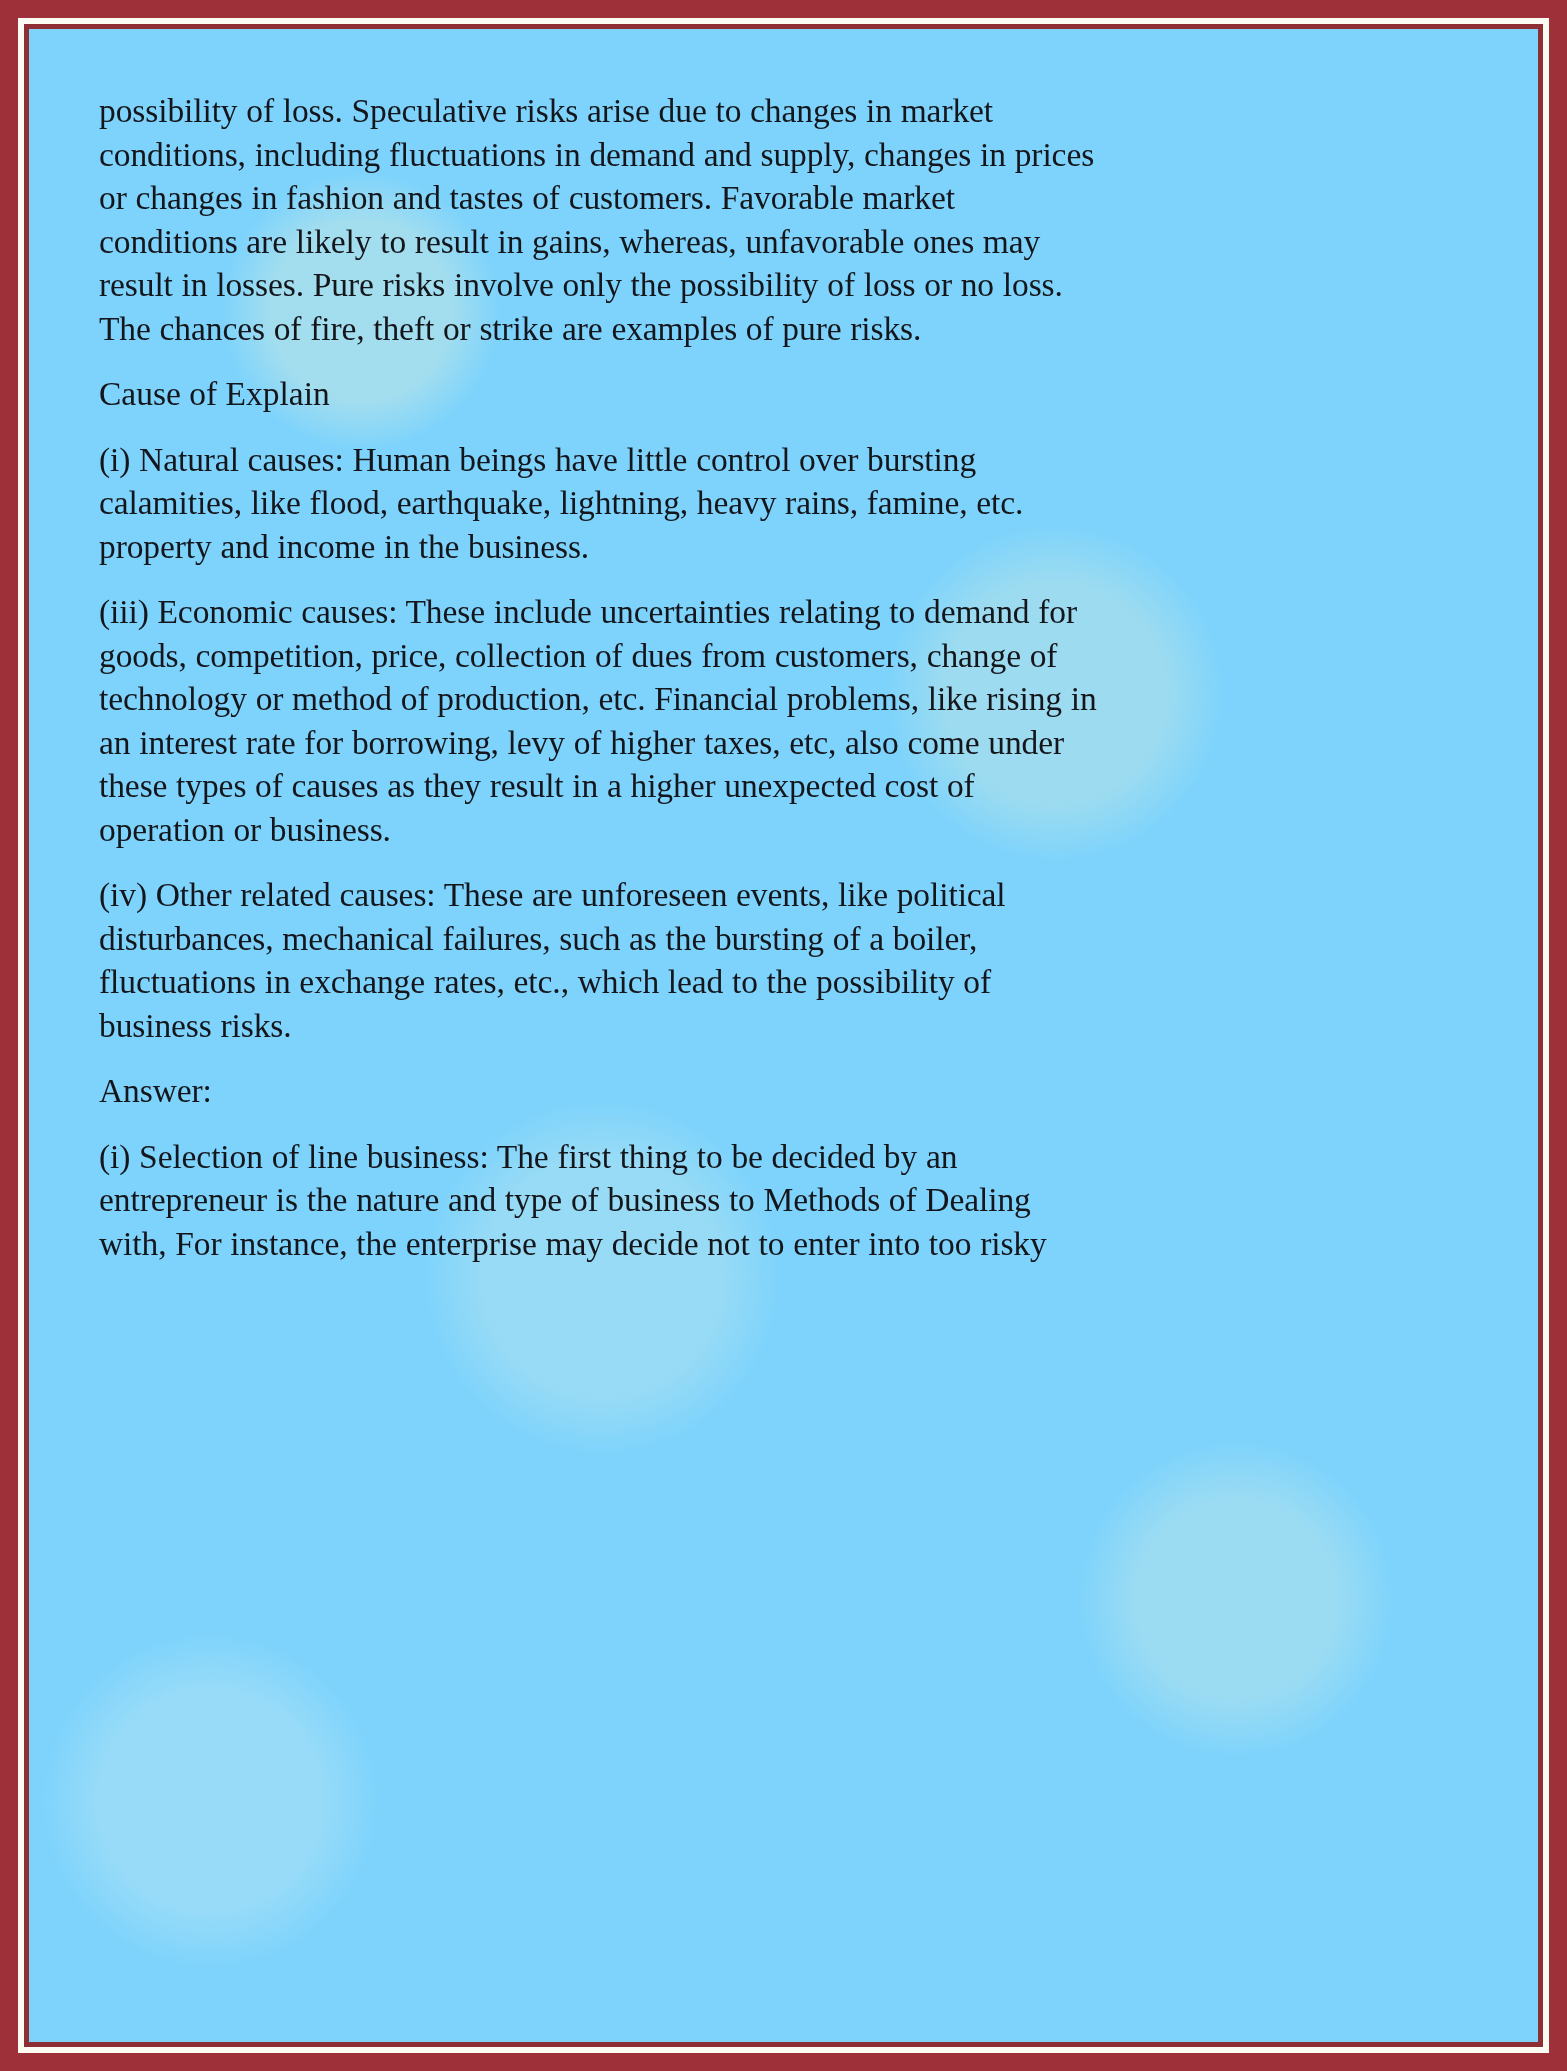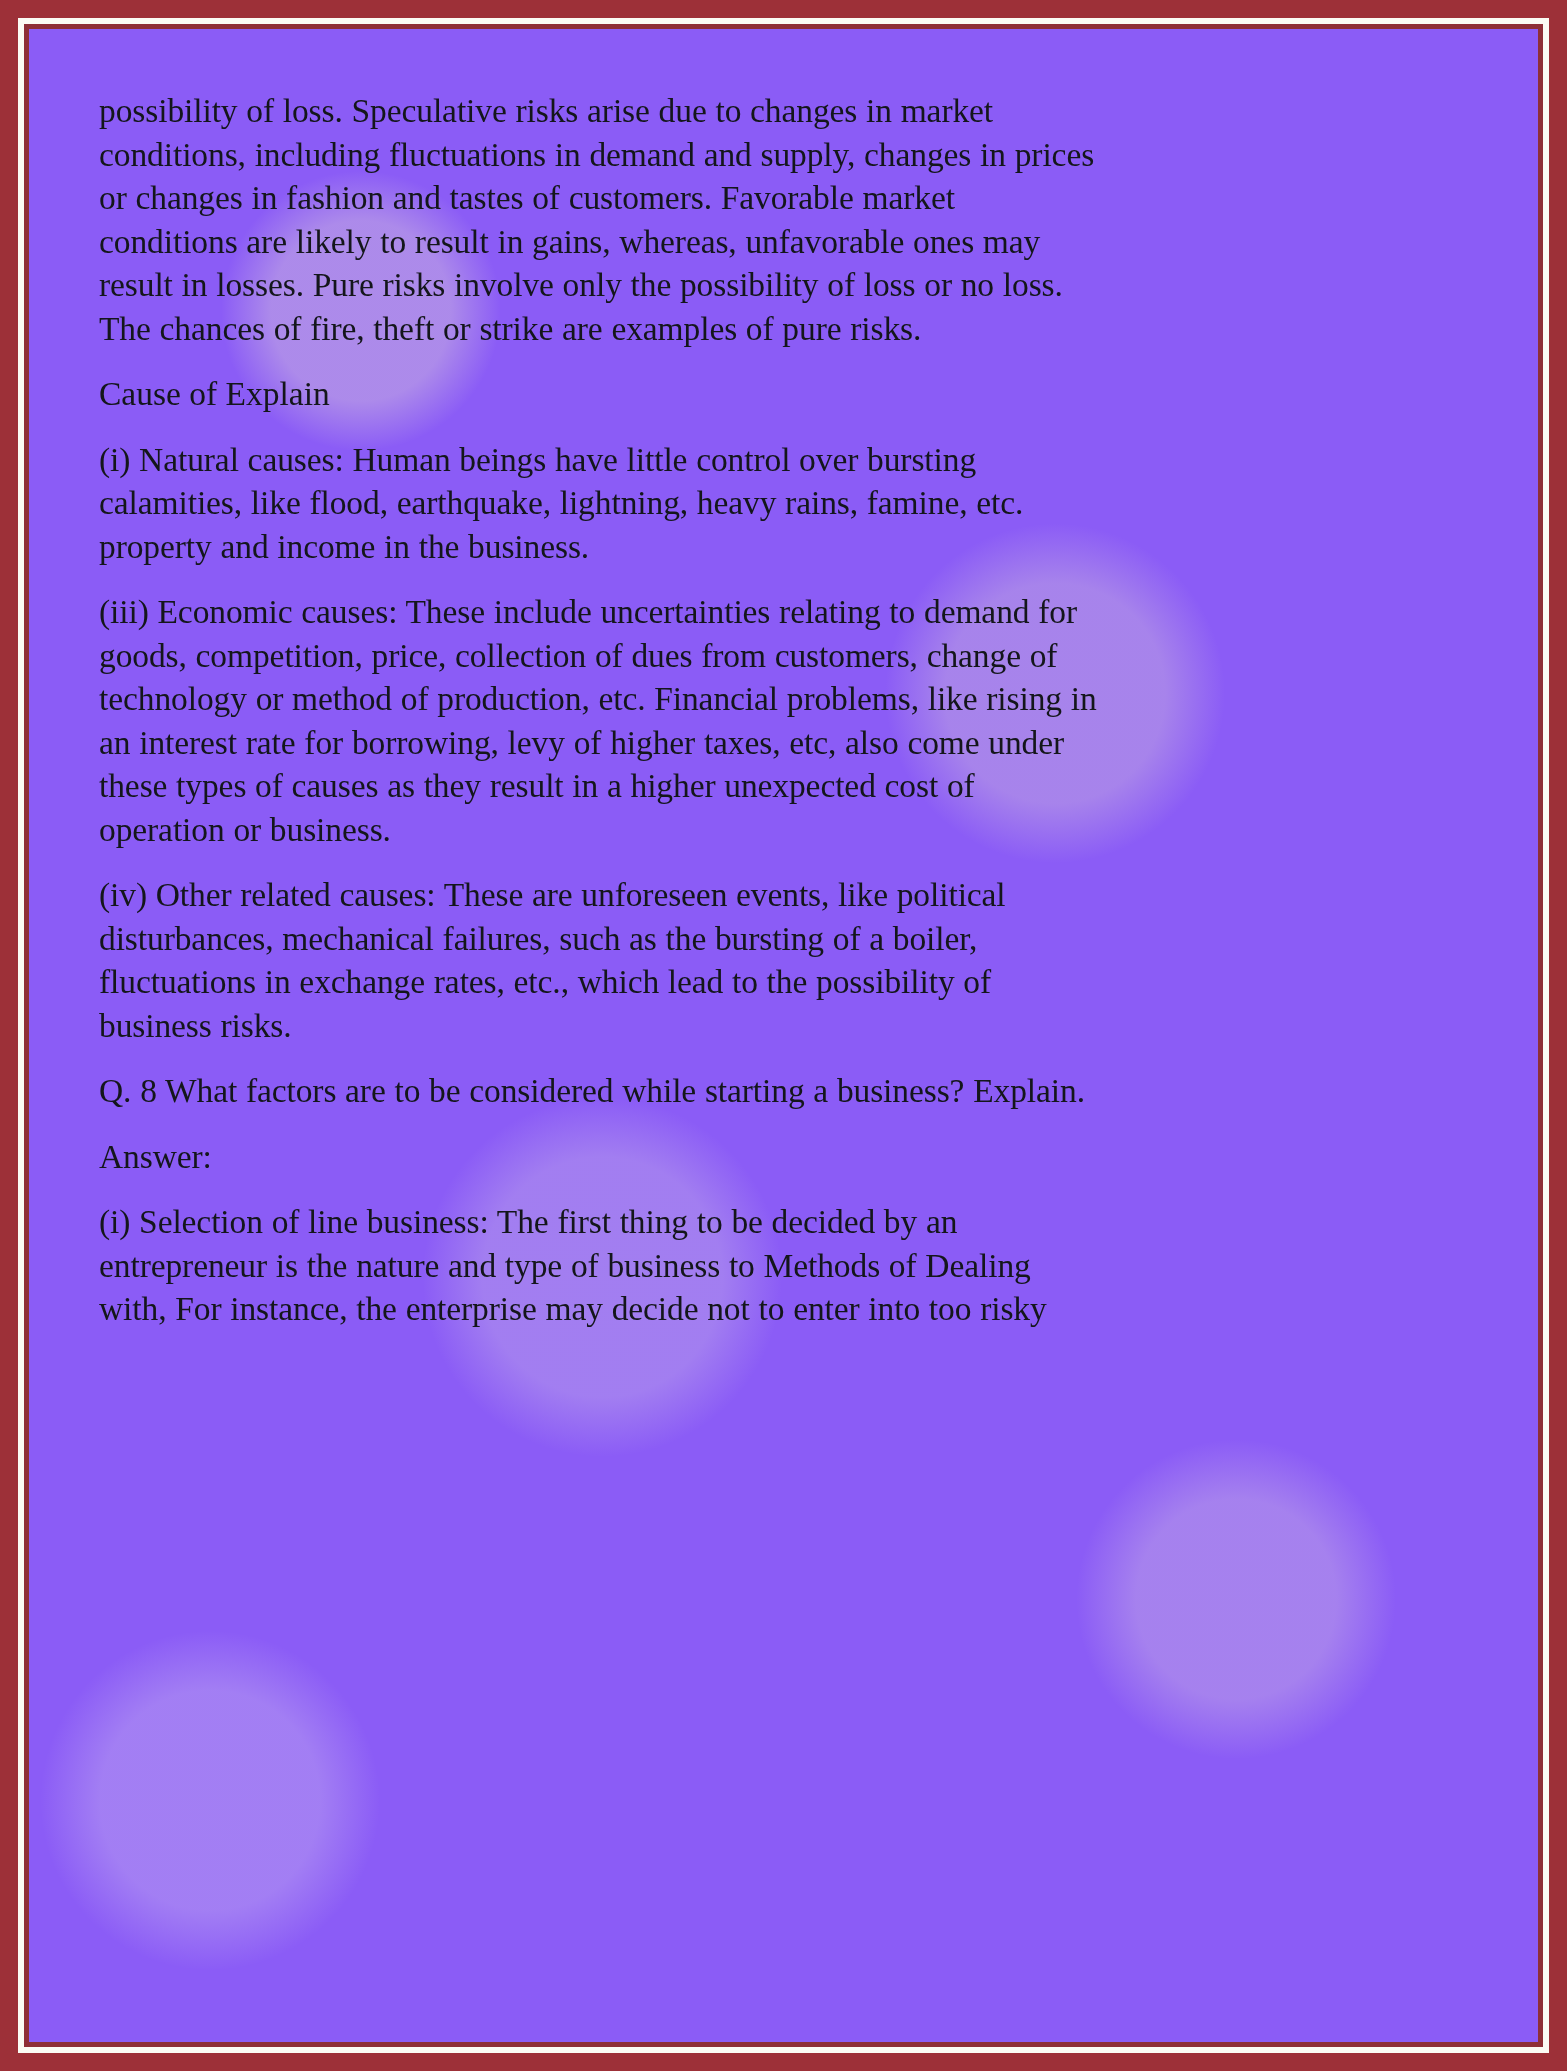--- a/index.html
+++ b/index.html
@@ -38,21 +38,21 @@
     height: 100%;
     box-sizing: border-box;
     border: 5px solid #8e2f36;     
     background: #fdfdf7;
   }
   .page-inner {
     position: relative;
     width: 100%;
     height: 100%;
     box-sizing: border-box;
-    background: #8b5cf6;
+    background: #7dd3fc;
     overflow: hidden;
   }
 
   
   .scan-tint {
     position: absolute;
     inset: 0;
     pointer-events: none;
     background:
       radial-gradient(circle at 22% 14%, rgba(250,246,208,0.30) 0 90px, rgba(0,0,0,0) 140px),
@@ -106,21 +106,20 @@
 
           <p class="heading">Cause of Explain</p>
 
           <p class="para">(i) Natural causes: Human beings have little control over bursting calamities, like flood, earthquake, lightning, heavy rains, famine, etc. property and income in the business.</p>
 
 
           <p class="para">(iii) Economic causes: These include uncertainties relating to demand for goods, competition, price, collection of dues from customers, change of technology or method of production, etc. Financial problems, like rising in an interest rate for borrowing, levy of higher taxes, etc, also come under these types of causes as they result in a higher unexpected cost of operation or business.</p>
 
           <p class="para">(iv) Other related causes: These are unforeseen events, like political disturbances, mechanical failures, such as the bursting of a boiler, fluctuations in exchange rates, etc., which lead to the possibility of business risks.</p>
 
-          <p class="para">Q. 8 What factors are to be considered while starting a business? Explain.</p>
 
           <p class="para">Answer:</p>
 
           <p class="para">(i) Selection of line business: The first thing to be decided by an entrepreneur is the nature and type of business to Methods of Dealing with, For instance, the enterprise may decide not to enter into too risky</p>
 
         </div>
 
       </div>
     </div>
   </div>

